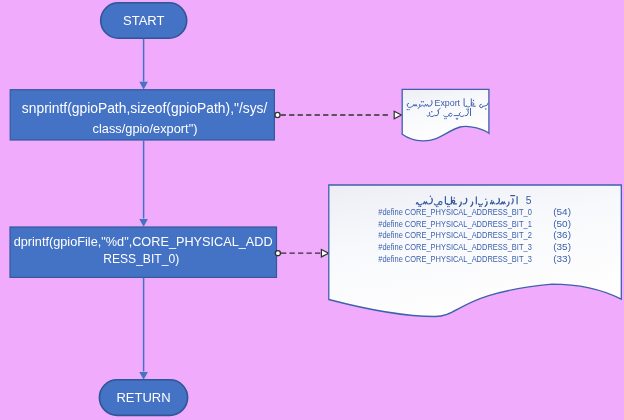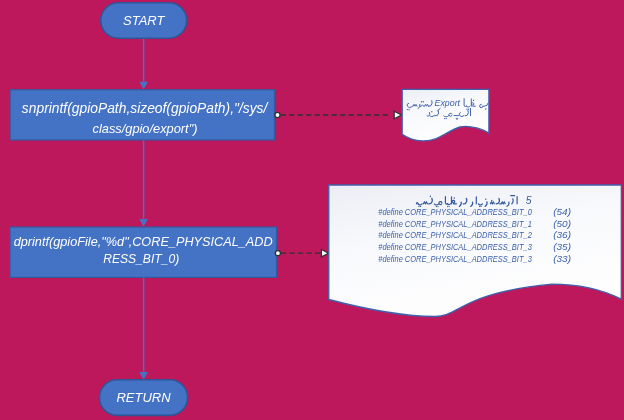--- a/index.html
+++ b/index.html
@@ -1,17 +1,17 @@
 <!DOCTYPE html>
 <html><head>
 <meta charset="utf-8">
 <style>
   html,body{margin:0;padding:0;background:#ffffff;}
-  #stage{position:relative;width:624px;height:420px;background:#be185d;overflow:hidden;
-         font-family:"Liberation Sans",sans-serif;font-style:italic;}
+  #stage{position:relative;width:624px;height:420px;background:#f0abfc;overflow:hidden;
+         font-family:"Liberation Sans",sans-serif;}
   svg{position:absolute;left:0;top:0;}
   text{font-family:"Liberation Sans",sans-serif;}
 </style>
 </head>
 <body>
 <div id="stage">
 <svg width="624" height="420" viewBox="0 0 624 420">
   <defs>
     <linearGradient id="docg" x1="0" y1="0" x2="0.4" y2="1">
       <stop offset="0" stop-color="#eceef5"></stop>

